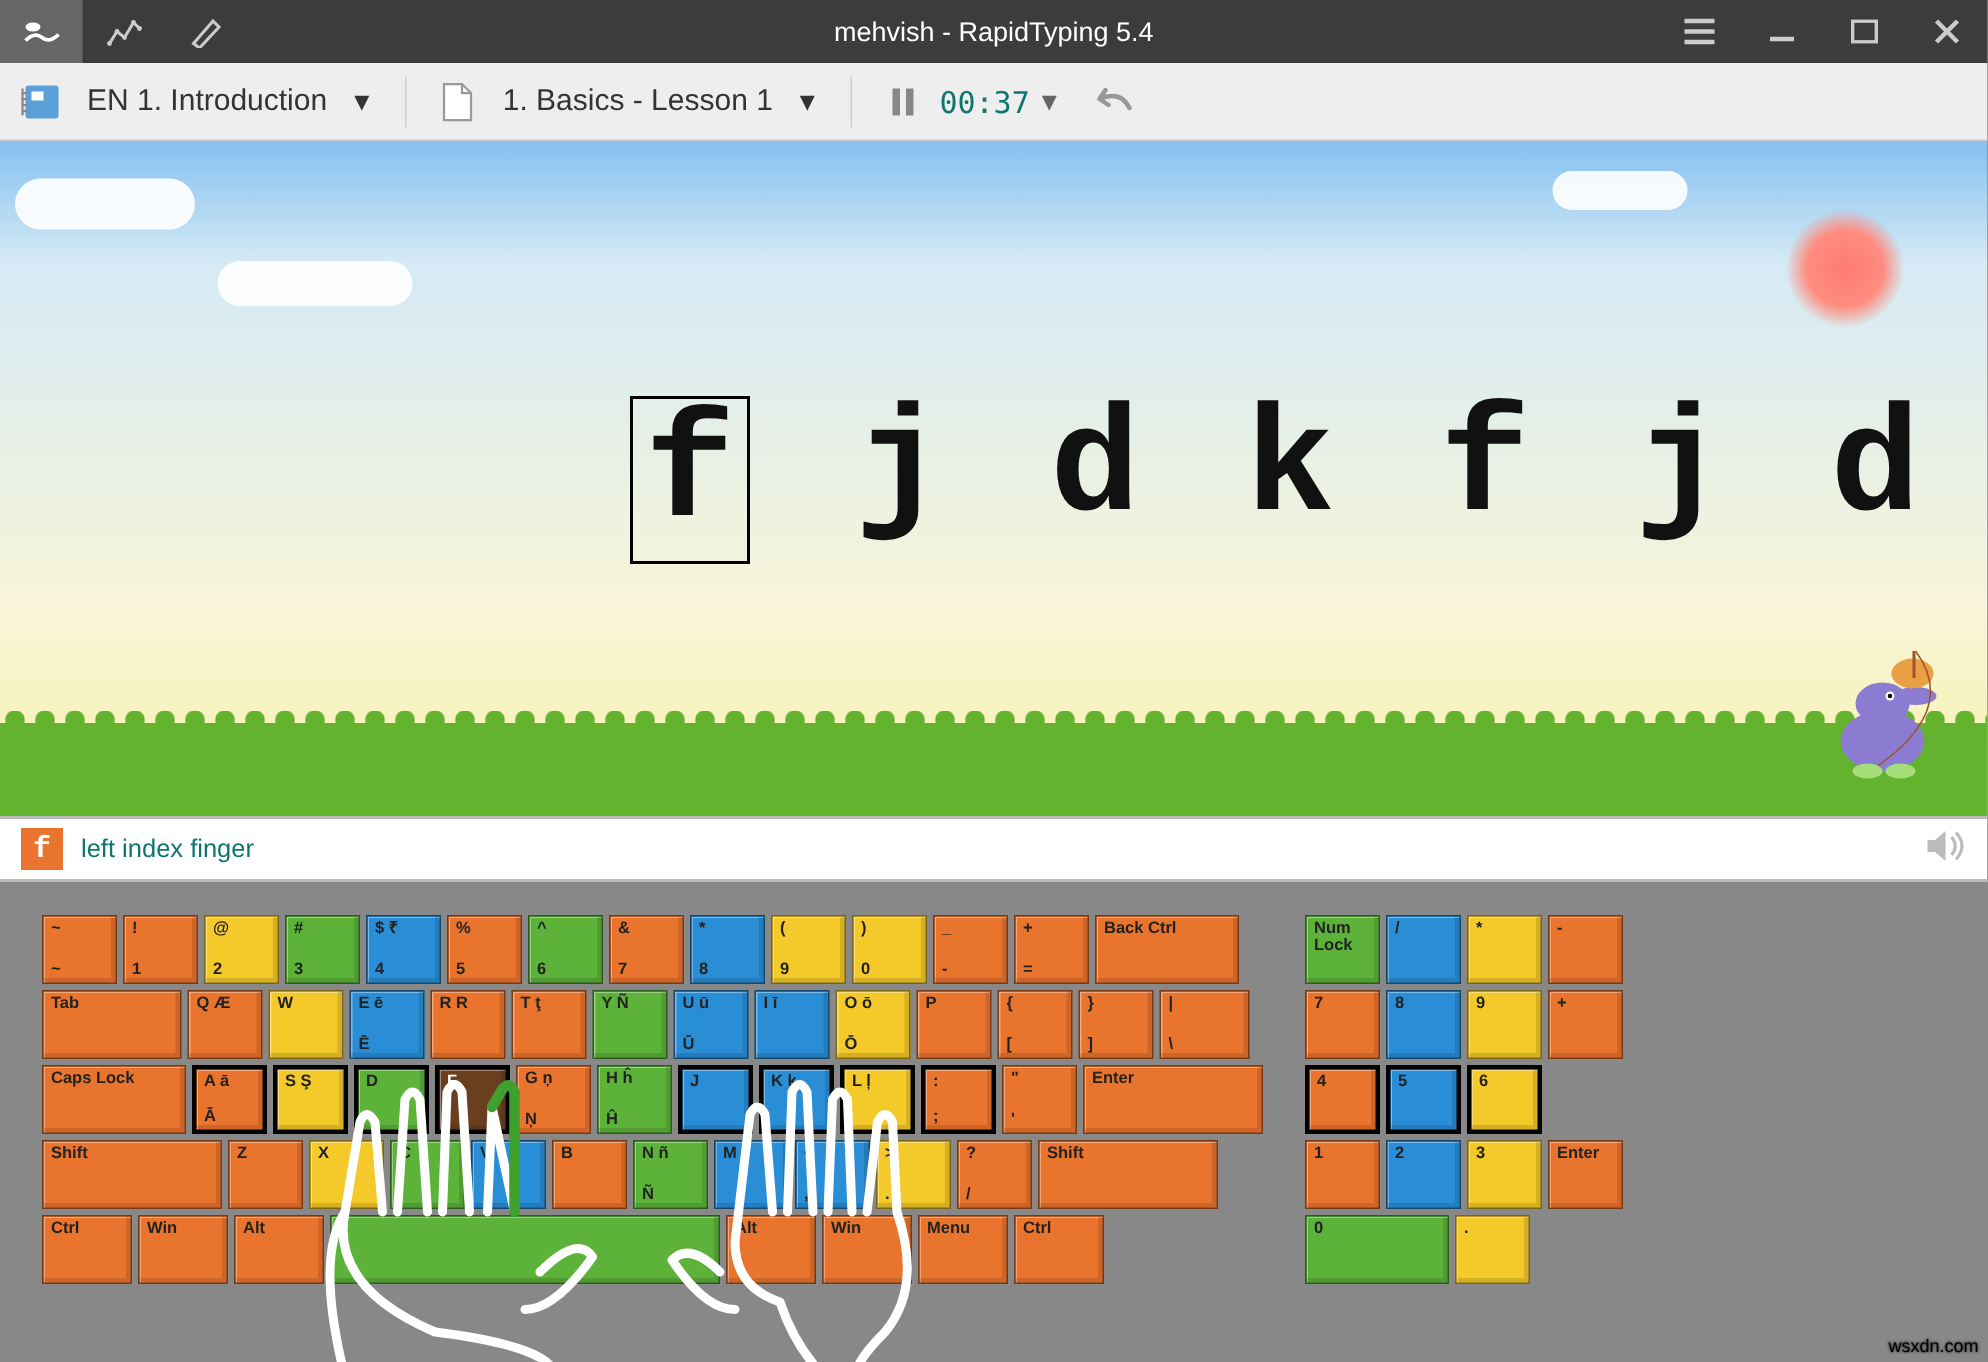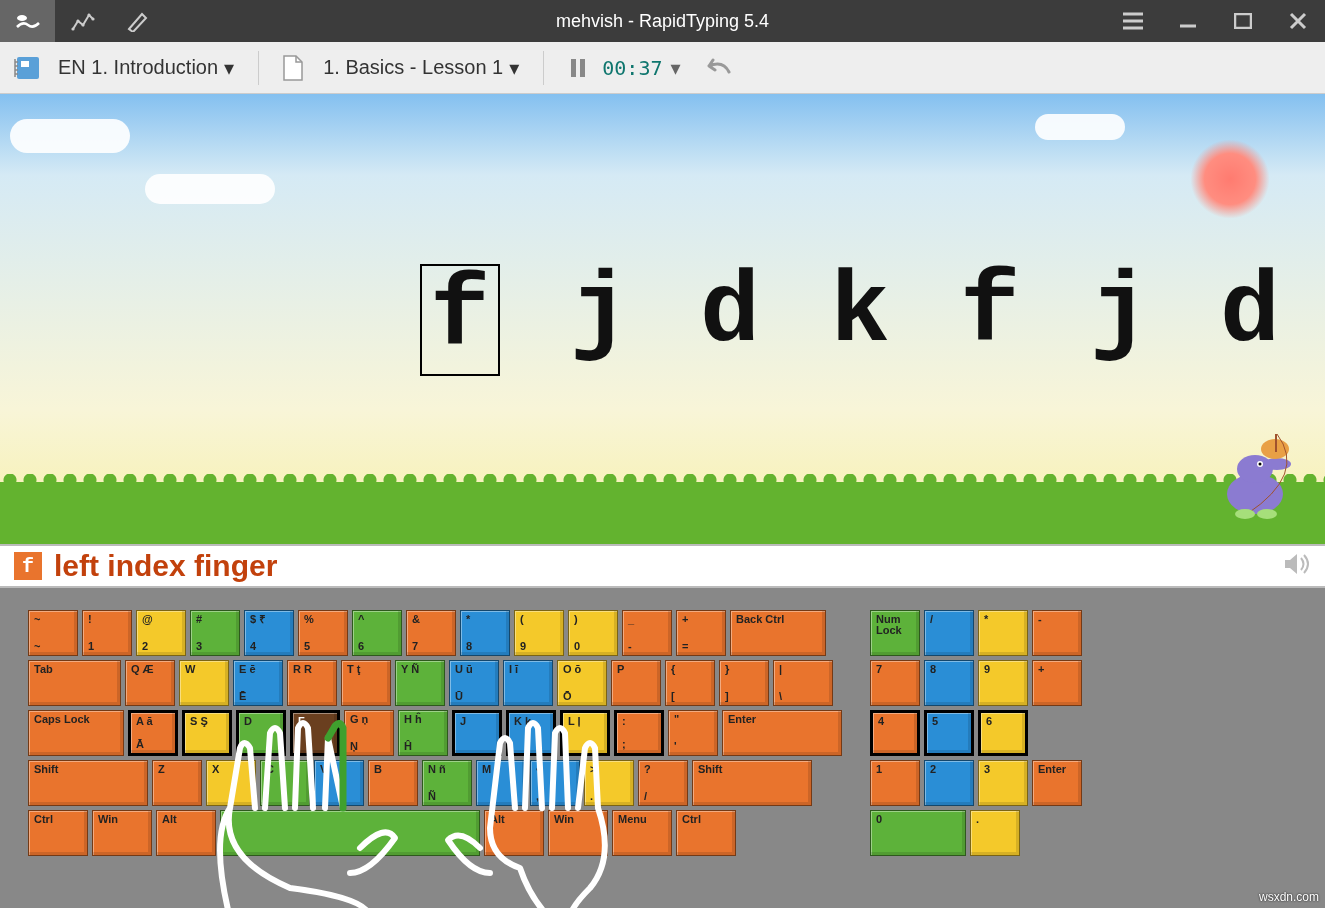--- a/index.html
+++ b/index.html
@@ -9,42 +9,42 @@
   .titlebar { height:42px; background:#3c3c3c; color:#fff; display:flex; align-items:center; position:relative; }
   .tb-btn { width:55px; height:42px; display:flex; align-items:center; justify-content:center; color:#cfcfcf; }
   .tb-btn.active { background:#666; }
   .tb-title { position:absolute; left:0; right:0; text-align:center; font-size:18px; color:#fff; pointer-events:none;}
   .tb-right { margin-left:auto; display:flex; }
   .tb-sys { width:55px; height:42px; display:flex; align-items:center; justify-content:center; color:#cfcfcf; font-size:20px; }
 
   
   .toolbar { height:52px; background:#eeeeee; border-bottom:1px solid #ccc; display:flex; align-items:center; padding:0 12px; gap:8px; font-size:20px; color:#333;}
   .tool-icon { width:32px; height:32px; display:flex; align-items:center; justify-content:center; color:#888;}
-  .tool-drop { display:flex; align-items:center; gap:6px; padding:4px 6px;}
+  .tool-drop { display:flex; align-items:center; gap:18px; padding:4px 6px;}
   .tool-sep { width:1px; height:34px; background:#ccc; margin:0 10px;}
   .timer { color:#0f766e; font-weight:500; font-family:monospace; font-size:20px;}
 
   
   .stage { height:450px; position:relative; overflow:hidden; background: linear-gradient(#84c0f0 0%, #d5eaf5 18%, #f8f5d8 70%, #f7f0a8 100%);}
   .grass { position:absolute; bottom:0; left:0; right:0; height:62px; background:#63b32f; }
   .grass::before { content:""; position:absolute; top:-8px; left:0; right:0; height:14px; background:radial-gradient(circle at 10px 6px,#63b32f 6px,transparent 7px) repeat-x; background-size:20px 14px; }
   .cloud { position:absolute; background:#fff; opacity:.9; border-radius:50px;}
   .cloud.c1 { top:25px; left:10px; width:120px; height:34px; }
   .cloud.c2 { top:80px; left:145px; width:130px; height:30px;}
   .cloud.c3 { top:20px; right:200px; width:90px; height:26px;}
   .sun { position:absolute; top:45px; right:55px; width:80px; height:80px; border-radius:50%; background:radial-gradient(circle,#ff7b70 0%,#ff8d80 45%,rgba(255,140,128,0) 70%);}
   .croc { position:absolute; bottom:10px; right:20px; width:120px; height:120px; }
   .typing-line { position:absolute; top:170px; left:420px; right:0; display:flex; gap:70px; font-family:"Courier New", monospace; font-size:100px; font-weight:bold; color:#111;}
   .typing-line .char { line-height:1; }
   .typing-line .cursor { border:2px solid #000; padding:2px 8px 6px 8px;}
 
   
   .hint { height:44px; background:#fff; border-top:2px solid #bbb; border-bottom:2px solid #bbb; display:flex; align-items:center; padding:0 14px; gap:12px;}
   .hint-key { width:28px; height:28px; background:#e9742d; color:#fff; font-weight:bold; font-size:20px; display:flex; align-items:center; justify-content:center; font-family:"Courier New"; }
-  .hint-text { font-size:30px; font-weight:bold; color:#c2410c; }
+  .hint-text { font-size:17px; font-weight:normal; color:#0f766e; }
   .hint-sound { margin-left:auto; color:#aaa;}
 
   
   .kbd-area { flex:1; background:#888; padding:22px 28px; display:flex; gap:28px; position:relative;}
   .kbd-main { flex:0 0 auto; display:flex; flex-direction:column; gap:4px;}
   .kbd-num { flex:0 0 auto; display:flex; flex-direction:column; gap:4px;}
   .krow { display:flex; gap:4px;}
   .key { height:46px; border:1px solid rgba(0,0,0,.5); font-size:11px; font-weight:bold; color:#222; padding:3px 5px; display:flex; flex-direction:column; justify-content:space-between; position:relative; box-shadow: inset -3px -3px 0 rgba(0,0,0,.12), inset 1px 1px 0 rgba(255,255,255,.4);}
   .key .top { font-size:11px; line-height:1; }
   .key .bot { font-size:11px; line-height:1; align-self:flex-start; }
@@ -52,21 +52,21 @@
   .ye { background:#f4c92a; }
   .gr { background:#5db23a; }
   .bl { background:#2a8ed6; }
   .dk { background:#6a3f1f; color:#fff; }
   .home { border:3px solid #000 !important; }
   .key.wide1 { width:93px; } .key.wide2 { width:96px; } .key.wide3 { width:120px;} .key.wide4{width:60px;} .key.sp{width:260px;}
   .key.std { width:50px; }
 
   .hands { position:absolute; bottom:-10px; left:170px; width:600px; height:230px; pointer-events:none;}
 
-  .watermark { position:absolute; bottom:4px; right:6px; font-size:12px; color:#ffffff; font-family:Arial; text-shadow:0 0 2px #000;}
+  .watermark { position:absolute; bottom:4px; right:6px; font-size:12px; color:#000000; font-family:Arial; text-shadow:0 0 2px #000;}
 
   .root { display:flex; flex-direction:column; width:1325px; height:908px; }
 </style>
 </head>
 <body>
 
 <div class="root">
 
   <div class="titlebar">
     <div class="tb-btn active">

